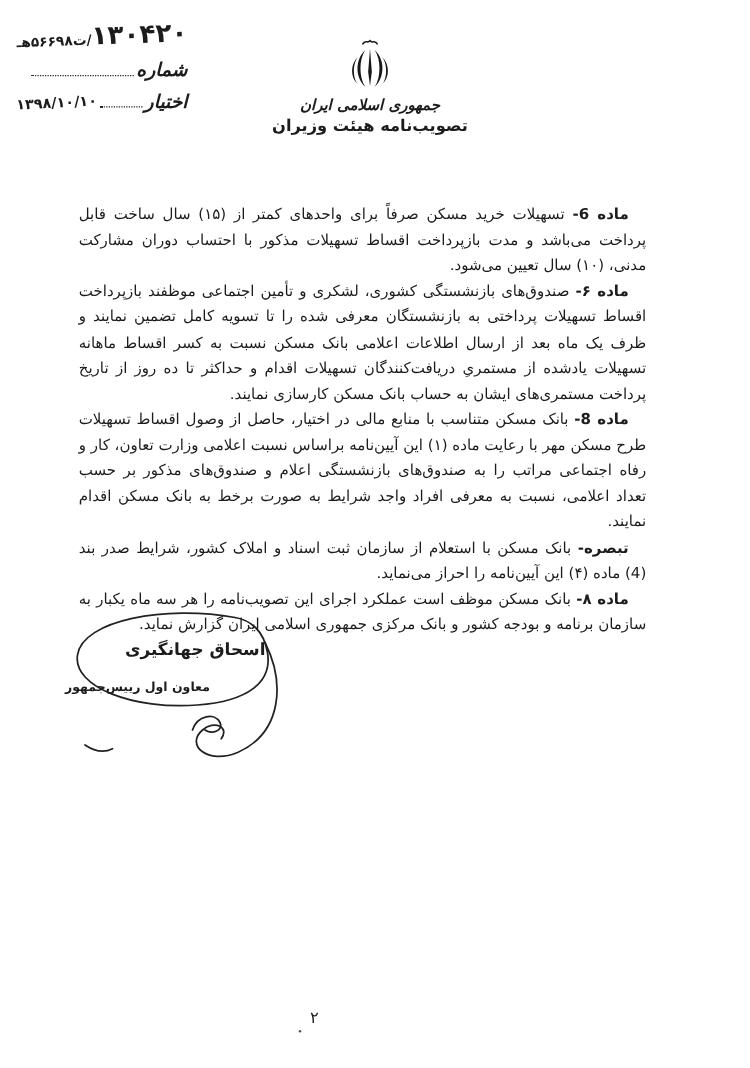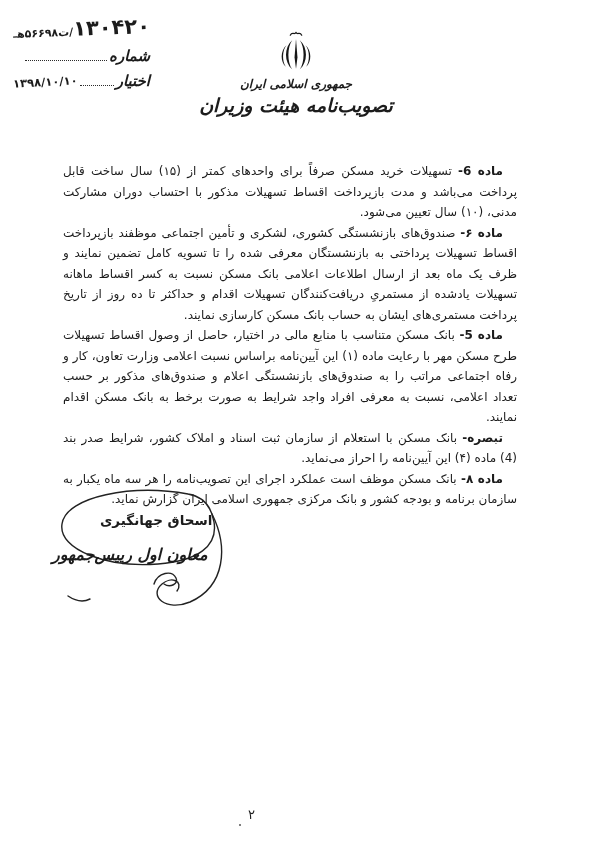--- a/index.html
+++ b/index.html
@@ -20,35 +20,35 @@
   .dots{display:inline-block;border-bottom:1.6px dotted #2b2b2b;height:10px;vertical-align:baseline;margin:0 2px;}
   .dots-number{width:82px;}
   .dots-date{width:34px;}
   .date-value{display:inline-block;font-size:11.5px;font-weight:bold;letter-spacing:.5px;transform:rotate(-3deg);}
 
   
   .letterhead{position:absolute;top:28px;left:0;width:592px;text-align:center;direction:rtl;}
   .emblem{display:block;margin:0 auto;}
   .country{font-size:12px;font-weight:bold;font-style:italic;margin-top:3px;}
   .office{font-size:30px;font-weight:bold;font-style:italic;line-height:34px;margin-top:1px;}
-  .doctype{font-size:19px;font-weight:bold;font-style:italic;margin-top:3px;}
+  .doctype{font-size:13px;font-weight:bold;margin-top:3px;}
 
   
   .body-text{
     position:absolute;top:161px;left:63px;width:454px;
     direction:rtl;text-align:justify;font-size:12px;line-height:20.5px;
   }
   .body-text p{margin:0;text-indent:14px;}
   .lead{font-weight:bold;}
 
   
   .signature{position:absolute;left:38px;top:484px;width:230px;height:150px;}
   .sig-strokes{position:absolute;left:0;top:0;}
   .sig-name{position:absolute;left:62px;top:28px;font-size:13.5px;font-weight:bold;direction:rtl;white-space:nowrap;text-align:right;}
-  .sig-title{position:absolute;left:14px;top:61px;font-size:16px;font-weight:bold;direction:rtl;white-space:nowrap;font-style:italic;}
+  .sig-title{position:absolute;left:14px;top:61px;font-size:10px;font-weight:bold;direction:rtl;white-space:nowrap;}
 
   
   .page-num{position:absolute;left:248px;top:807px;font-size:13px;direction:rtl;}
   .stray-dot{position:absolute;left:239px;top:824px;width:2px;height:2px;background:#555;border-radius:50%;}
 </style>
 </head>
 <body>
 
 <div class="page">
 
@@ -69,21 +69,21 @@
       </g>
       <path d="M21,7 C24,1 27,7 30,3 C33,7 36,1 39,7" fill="none" stroke="#161616" stroke-width="2" stroke-linecap="round"></path>
     </svg>
     <div class="country">جمهوری اسلامی ایران</div>
     <div class="doctype">تصویب‌نامه هیئت وزیران</div>
   </div>
 
   <div class="body-text">
     <p><b class="lead">ماده 6-</b> <span>تسهیلات خرید مسکن صرفاً برای واحدهای کمتر از (۱۵) سال ساخت قابل پرداخت می‌باشد و مدت بازپرداخت اقساط تسهیلات مذکور با احتساب دوران مشارکت مدنی، (۱۰) سال تعیین می‌شود.</span></p>
     <p><b class="lead">ماده ۶-</b> <span>صندوق‌های بازنشستگی کشوری، لشکری و تأمین اجتماعی موظفند بازپرداخت اقساط تسهیلات پرداختی به بازنشستگان معرفی شده را تا تسویه کامل تضمین نمایند و ظرف یک ماه بعد از ارسال اطلاعات اعلامی بانک مسکن نسبت به کسر اقساط ماهانه تسهیلات یادشده از مستمریِ دریافت‌کنندگان تسهیلات اقدام و حداکثر تا ده روز از تاریخ پرداخت مستمری‌های ایشان به حساب بانک مسکن کارسازی نمایند.</span></p>
-    <p><b class="lead">ماده 5-</b> <span>بانک مسکن متناسب با منابع مالی در اختیار، حاصل از وصول اقساط تسهیلات طرح مسکن مهر با رعایت ماده (۱) این آیین‌نامه براساس نسبت اعلامی وزارت تعاون، کار و رفاه اجتماعی مراتب را به صندوق‌های بازنشستگی اعلام و صندوق‌های مذکور بر حسب تعداد اعلامی، نسبت به معرفی افراد واجد شرایط به صورت برخط به بانک مسکن اقدام نمایند.</span></p>
+    <p><b class="lead">ماده 8-</b> <span>بانک مسکن متناسب با منابع مالی در اختیار، حاصل از وصول اقساط تسهیلات طرح مسکن مهر با رعایت ماده (۱) این آیین‌نامه براساس نسبت اعلامی وزارت تعاون، کار و رفاه اجتماعی مراتب را به صندوق‌های بازنشستگی اعلام و صندوق‌های مذکور بر حسب تعداد اعلامی، نسبت به معرفی افراد واجد شرایط به صورت برخط به بانک مسکن اقدام نمایند.</span></p>
     <p><b class="lead">تبصره-</b> <span>بانک مسکن با استعلام از سازمان ثبت اسناد و املاک کشور، شرایط صدر بند (4) ماده (۴) این آیین‌نامه را احراز می‌نماید.</span></p>
     <p><b class="lead">ماده ۸-</b> <span>بانک مسکن موظف است عملکرد اجرای این تصویب‌نامه را هر سه ماه یکبار به سازمان برنامه و بودجه کشور و بانک مرکزی جمهوری اسلامی ایران گزارش نماید.</span></p>
   </div>
 
   <div class="signature">
     <svg class="sig-strokes" width="230" height="150" viewBox="0 0 230 150" aria-hidden="true">
       <g fill="none" stroke="#222222" stroke-width="1.4" stroke-linecap="round">
         <path d="M150,10 C95,0 28,12 24,40 C20,66 70,84 120,80 C160,77 180,62 176,38 C173,20 162,12 150,10"></path>
         <path d="M174,30 C190,62 188,102 152,118 C128,128 110,112 124,100 C133,92 146,97 139,107"></path>
         <path d="M116,100 C120,88 134,86 138,94 C141,100 132,104 126,100"></path>

